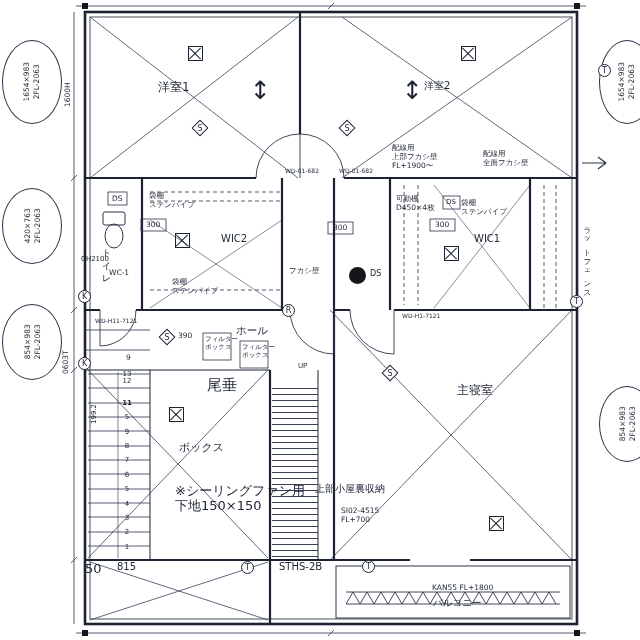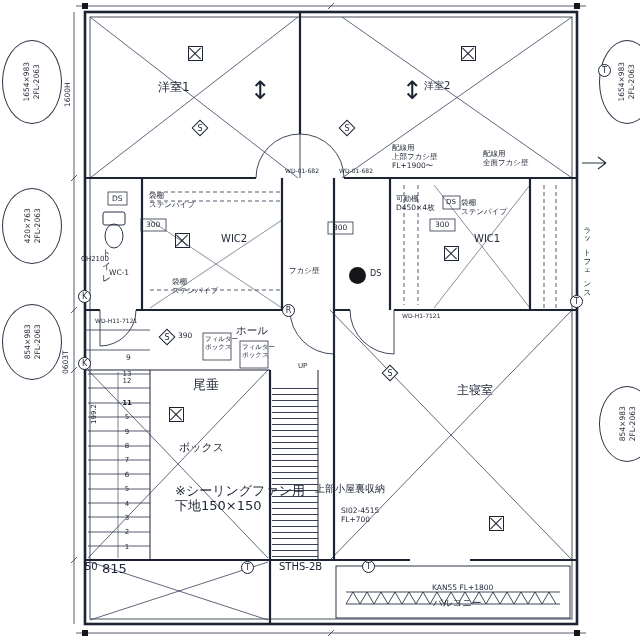--- a/index.html
+++ b/index.html
@@ -160,31 +160,31 @@
       <div class="lbl" style="left: 109px; top: 269px; font-size: 7.5px;">WC-1</div>
       <div class="lbl" style="left: 289px; top: 267px; font-size: 7.5px;">フカシ壁</div>
       <div class="lbl" style="left: 95px; top: 317px; font-size: 6px;">WD-H11-7121</div>
       <div class="lbl" style="left: 402px; top: 312px; font-size: 6px;">WD-H1-7121</div>
       <div class="lbl" style="left: 178px; top: 332px; font-size: 7.5px;">390</div>
       <div class="lbl" style="left: 205px; top: 336px; font-size: 6.5px;">フィルター
 ボックス</div>
       <div class="lbl" style="left: 242px; top: 344px; font-size: 6.5px;">フィルター
 ボックス</div>
       <div class="lbl" style="left: 298px; top: 362px; font-size: 7px;">UP</div>
-      <div class="lbl" style="left: 193px; top: 377px; font-size: 13px;">尾垂</div>
+      <div class="lbl" style="left: 207px; top: 377px; font-size: 15px;">尾垂</div>
       <div class="lbl" style="left: 126px; top: 354px; font-size: 7.5px;">9</div>
       <div class="lbl" style="left: 90px; top: 424px; font-size: 7px; transform: rotate(-90deg);">199.2</div>
       <div class="lbl" style="left: 175px; top: 483px; font-size: 13px;">※シーリングファン用
 下地150×150</div>
       <div class="lbl" style="left: 341px; top: 507px; font-size: 7.5px;">SI02-4515
 FL+700</div>
       <div class="lbl" style="left: 279px; top: 561px; font-size: 10px;">STHS-2B</div>
       <div class="lbl" style="left: 432px; top: 584px; font-size: 7.5px;">KAN55 FL+1800</div>
-      <div class="lbl" style="left: 85px; top: 561px; font-size: 10px;">50</div>
-      <div class="lbl" style="left: 102px; top: 561px; font-size: 13px; text-align: right;">815</div>
+      <div class="lbl" style="left: 85px; top: 561px; font-size: 13px;">50</div>
+      <div class="lbl" style="left: 117px; top: 561px; font-size: 10px; text-align: right;">815</div>
       <div class="lbl vert" style="left: 582px; top: 222px; font-size: 7.5px;">ラットフェンス</div>
       <div class="callout" style="left: 2px; top: 40px; width: 60px; height: 84px;">
         <div class="ctext">1654×983
 2FL-2063</div>
       </div>
       <div class="callout" style="left: 2px; top: 188px; width: 60px; height: 76px;">
         <div class="ctext">420×763
 2FL-2063</div>
       </div>
       <div class="callout" style="left: 2px; top: 304px; width: 60px; height: 76px;">

